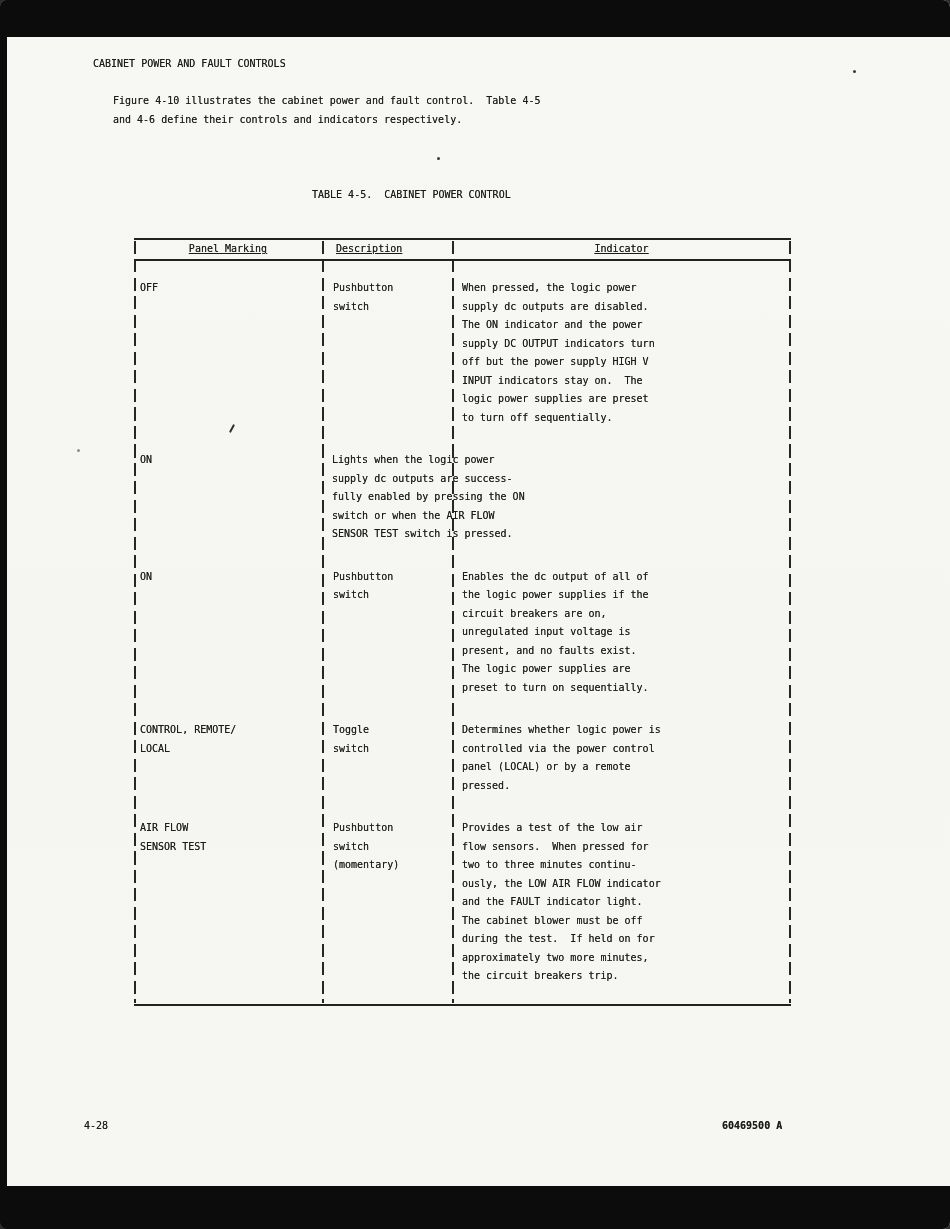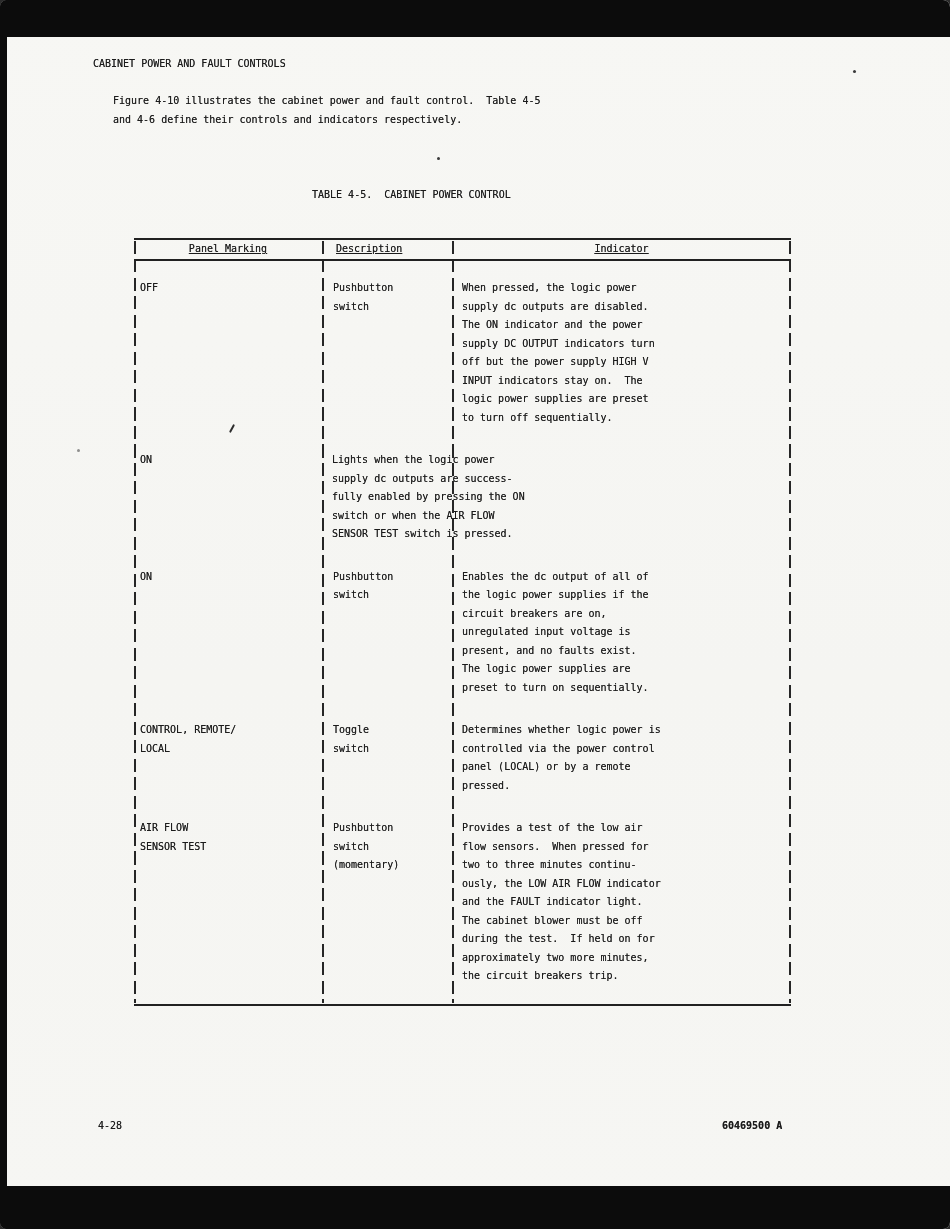--- a/index.html
+++ b/index.html
@@ -23,21 +23,21 @@
 
   
   .bar-top    { position: absolute; left: 0; top: 0;      width: 950px; height: 37px; background: #0c0c0c; }
   .bar-bottom { position: absolute; left: 0; top: 1186px; width: 950px; height: 43px; background: #0c0c0c; }
   .strip-left { position: absolute; left: 0; top: 0;      width: 7px;  height: 1229px; background: #0c0c0c; }
 
   .abs { position: absolute; white-space: pre; }
   .heading      { left: 93px;  top: 55px; }
   .intro        { left: 93px;  top: 92px; margin-left: 20px; }
   .tbl-title    { left: 312px; top: 186px; }
-  .footer-left  { left: 98px;  top: 1117px; }
+  .footer-left  { left: 84px;  top: 1117px; }
   .footer-right { left: 722px; top: 1117px; font-weight: bold; }
 
   
   .doc-table { position: absolute; left: 134px; top: 238px; width: 657px; }
   .hrule { position: relative; height: 2px; background: #212121; }
   .vline {
     position: absolute; top: 3px; bottom: 3px; width: 2px;
     background: repeating-linear-gradient(to bottom,
       #262626 0px, #262626 13px,
       rgba(0,0,0,0) 13px, rgba(0,0,0,0) 18.5px);

